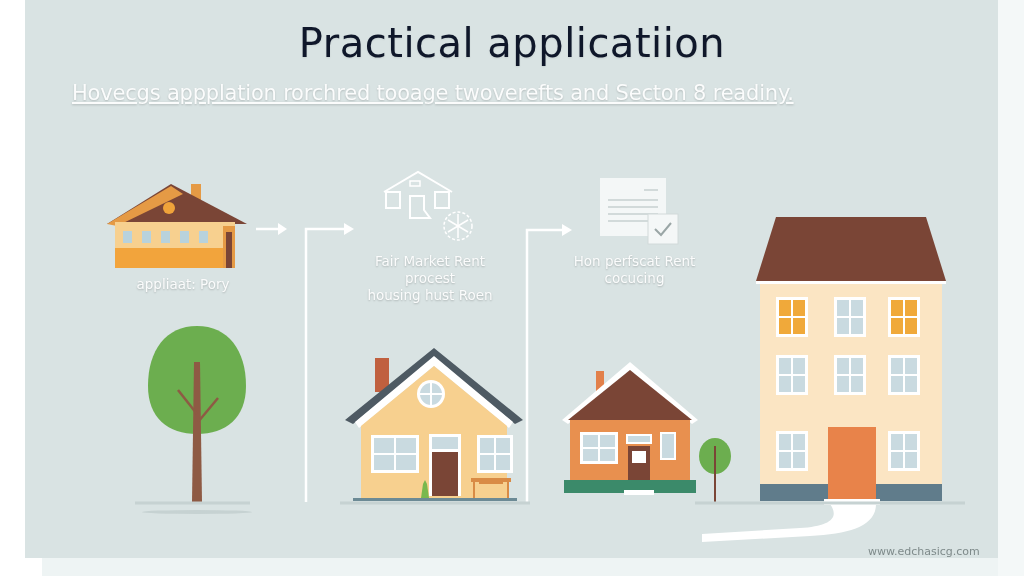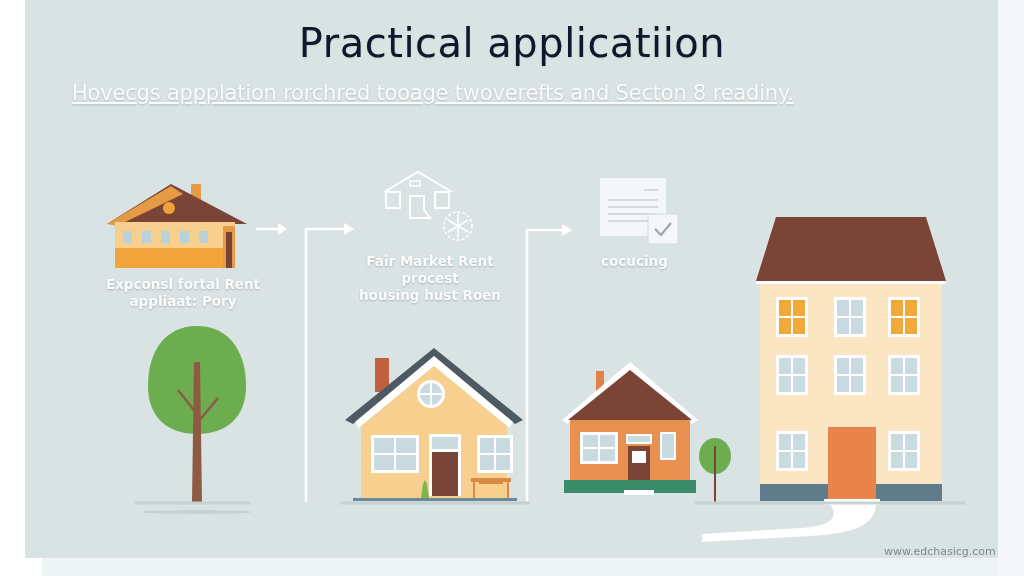--- a/index.html
+++ b/index.html
@@ -2,22 +2,22 @@
 <html><head>
 <meta charset="utf-8">
 <style>
   html,body{margin:0;padding:0;}
   body{width:1024px;height:576px;background:#ffffff;position:relative;overflow:hidden;font-family:"DejaVu Sans","Liberation Sans",sans-serif;}
   .card{position:absolute;left:25px;top:0;width:973px;height:558px;background:#d9e3e3;}
   .card-foot{position:absolute;left:42px;top:558px;width:982px;height:18px;background:#eef4f4;}
   .right-strip{position:absolute;left:998px;top:0;width:26px;height:576px;background:#f4f8f8;}
   .title{position:absolute;left:0;top:20px;width:1024px;text-align:center;color:#0f172a;font-size:40px;font-weight:400;letter-spacing:0.5px;text-shadow:0 1px 2px rgba(0,0,0,0.08);}
   .subtitle{position:absolute;left:72px;top:81px;color:#fbfcfc;font-size:21px;white-space:nowrap;text-shadow:0 1px 2px rgba(0,0,0,0.18);letter-spacing:-0.2px;text-decoration:underline;}
-  .caption{position:absolute;color:#fbfcfc;font-size:13.5px;line-height:17px;text-align:center;font-weight:700;text-shadow:0 1px 2px rgba(0,0,0,0.22);}
-  .footer{position:absolute;left:868px;top:545px;color:#7e8a8a;font-size:11px;margin-left:16px;}
+  .caption{position:absolute;color:#fbfcfc;font-size:13.5px;line-height:17px;text-align:center;font-weight:400;text-shadow:0 1px 2px rgba(0,0,0,0.22);}
+  .footer{position:absolute;left:868px;top:545px;color:#7e8a8a;font-size:11px;}
   svg{position:absolute;overflow:visible;}
 </style>
 </head>
 <body>
 
 <div class="card"></div>
 <div class="card-foot"></div>
 <div class="right-strip"></div>
 
 <div class="title">Practical applicatiion</div>
@@ -32,21 +32,20 @@
   <circle cx="64" cy="26" r="6" fill="#f0a33a"></circle>
   <rect x="18" y="49" width="9" height="12" fill="#b8d2dc"></rect>
   <rect x="37" y="49" width="9" height="12" fill="#b8d2dc"></rect>
   <rect x="56" y="49" width="9" height="12" fill="#b8d2dc"></rect>
   <rect x="75" y="49" width="9" height="12" fill="#b8d2dc"></rect>
   <rect x="94" y="49" width="9" height="12" fill="#b8d2dc"></rect>
   <rect x="118" y="44" width="12" height="42" fill="#e59a45"></rect>
   <rect x="121" y="50" width="6" height="36" fill="#7a4536"></rect>
 </svg>
 <div class="caption" style="left:88px;top:276px;width:190px;">
-  <div>Expconsl fortal Rent</div>
   <div>appliaat: Pory</div>
 </div>
 
 <svg style="left:256px;top:222px" width="32" height="14">
   <line x1="0" y1="7" x2="24" y2="7" stroke="#ffffff" stroke-width="2.5"></line>
   <polygon points="22,1 31,7 22,13" fill="#ffffff"></polygon>
 </svg>
 
 <svg style="left:298px;top:222px" width="60" height="284">
   <polyline points="8,280 8,7 48,7" fill="none" stroke="#ffffff" stroke-width="2.5"></polyline>
@@ -79,20 +78,21 @@
   <rect x="2" y="2" width="66" height="58" fill="#f4f7f7"></rect>
   <line x1="46" y1="14" x2="60" y2="14" stroke="#c7d0d0" stroke-width="1.5"></line>
   <line x1="10" y1="24" x2="60" y2="24" stroke="#c7d0d0" stroke-width="1.5"></line>
   <line x1="10" y1="31" x2="60" y2="31" stroke="#c7d0d0" stroke-width="1.5"></line>
   <line x1="10" y1="38" x2="60" y2="38" stroke="#c7d0d0" stroke-width="1.5"></line>
   <line x1="10" y1="45" x2="50" y2="45" stroke="#c7d0d0" stroke-width="1.5"></line>
   <rect x="50" y="38" width="30" height="30" fill="#f4f7f7" stroke="#d2dada" stroke-width="1"></rect>
   <polyline points="57,53 63,59 73,47" fill="none" stroke="#9aa6a6" stroke-width="2"></polyline>
 </svg>
 <div class="caption" style="left:552px;top:253px;width:165px;">
+  <div>Hon perfscat Rent</div>
   <div>cocucing</div>
 </div>
 
 <svg style="left:140px;top:322px" width="115" height="185" viewBox="0 0 115 185">
   <ellipse cx="57" cy="190" rx="55" ry="2" fill="#c6d2d2"></ellipse>
   <path d="M57 4 C88 4 106 28 106 64 C106 96 86 112 57 112 C28 112 8 96 8 64 C8 28 26 4 57 4 Z" fill="#6cae4f"></path>
   <polygon points="54,40 60,40 62,180 52,180" fill="#8e5a44"></polygon>
   <line x1="57" y1="92" x2="38" y2="68" stroke="#8e5a44" stroke-width="2.5"></line>
   <line x1="58" y1="100" x2="78" y2="76" stroke="#8e5a44" stroke-width="2.5"></line>
 </svg>

